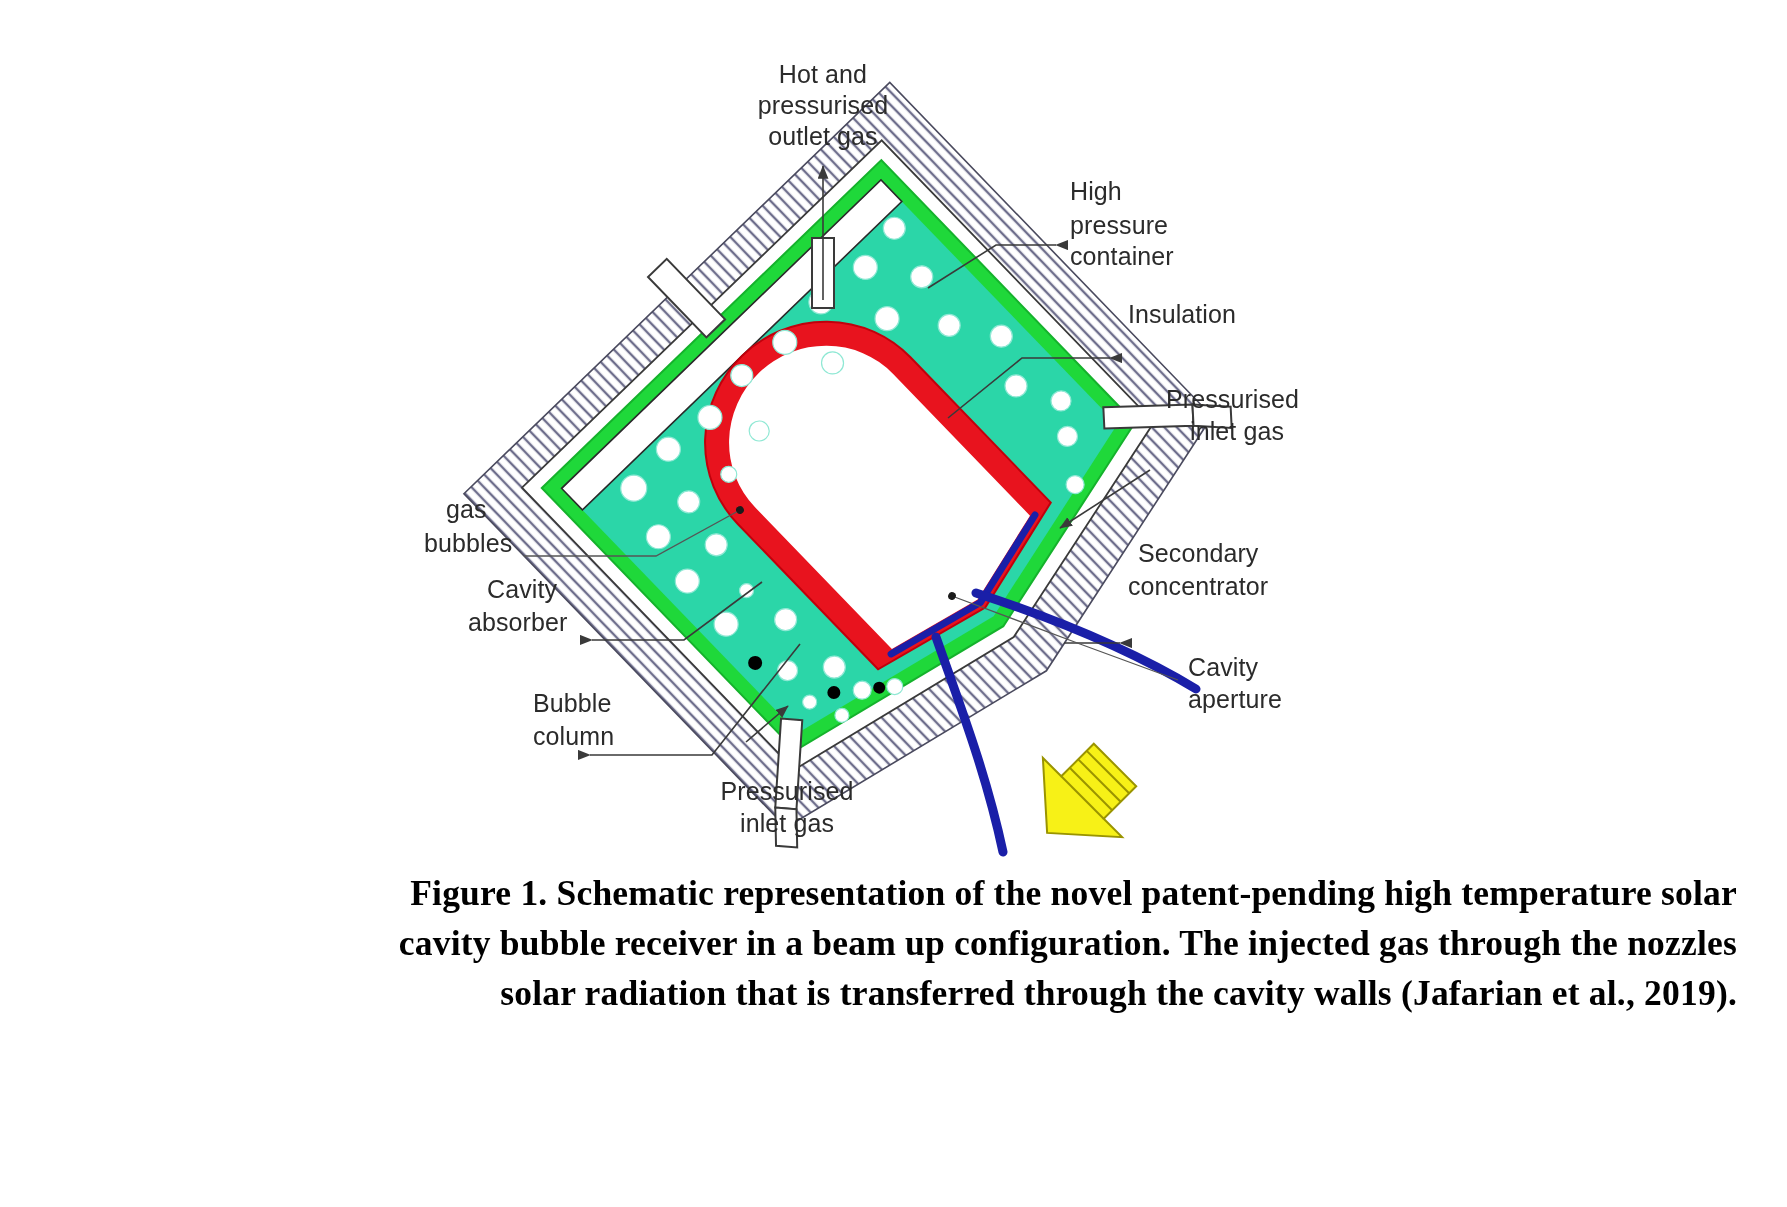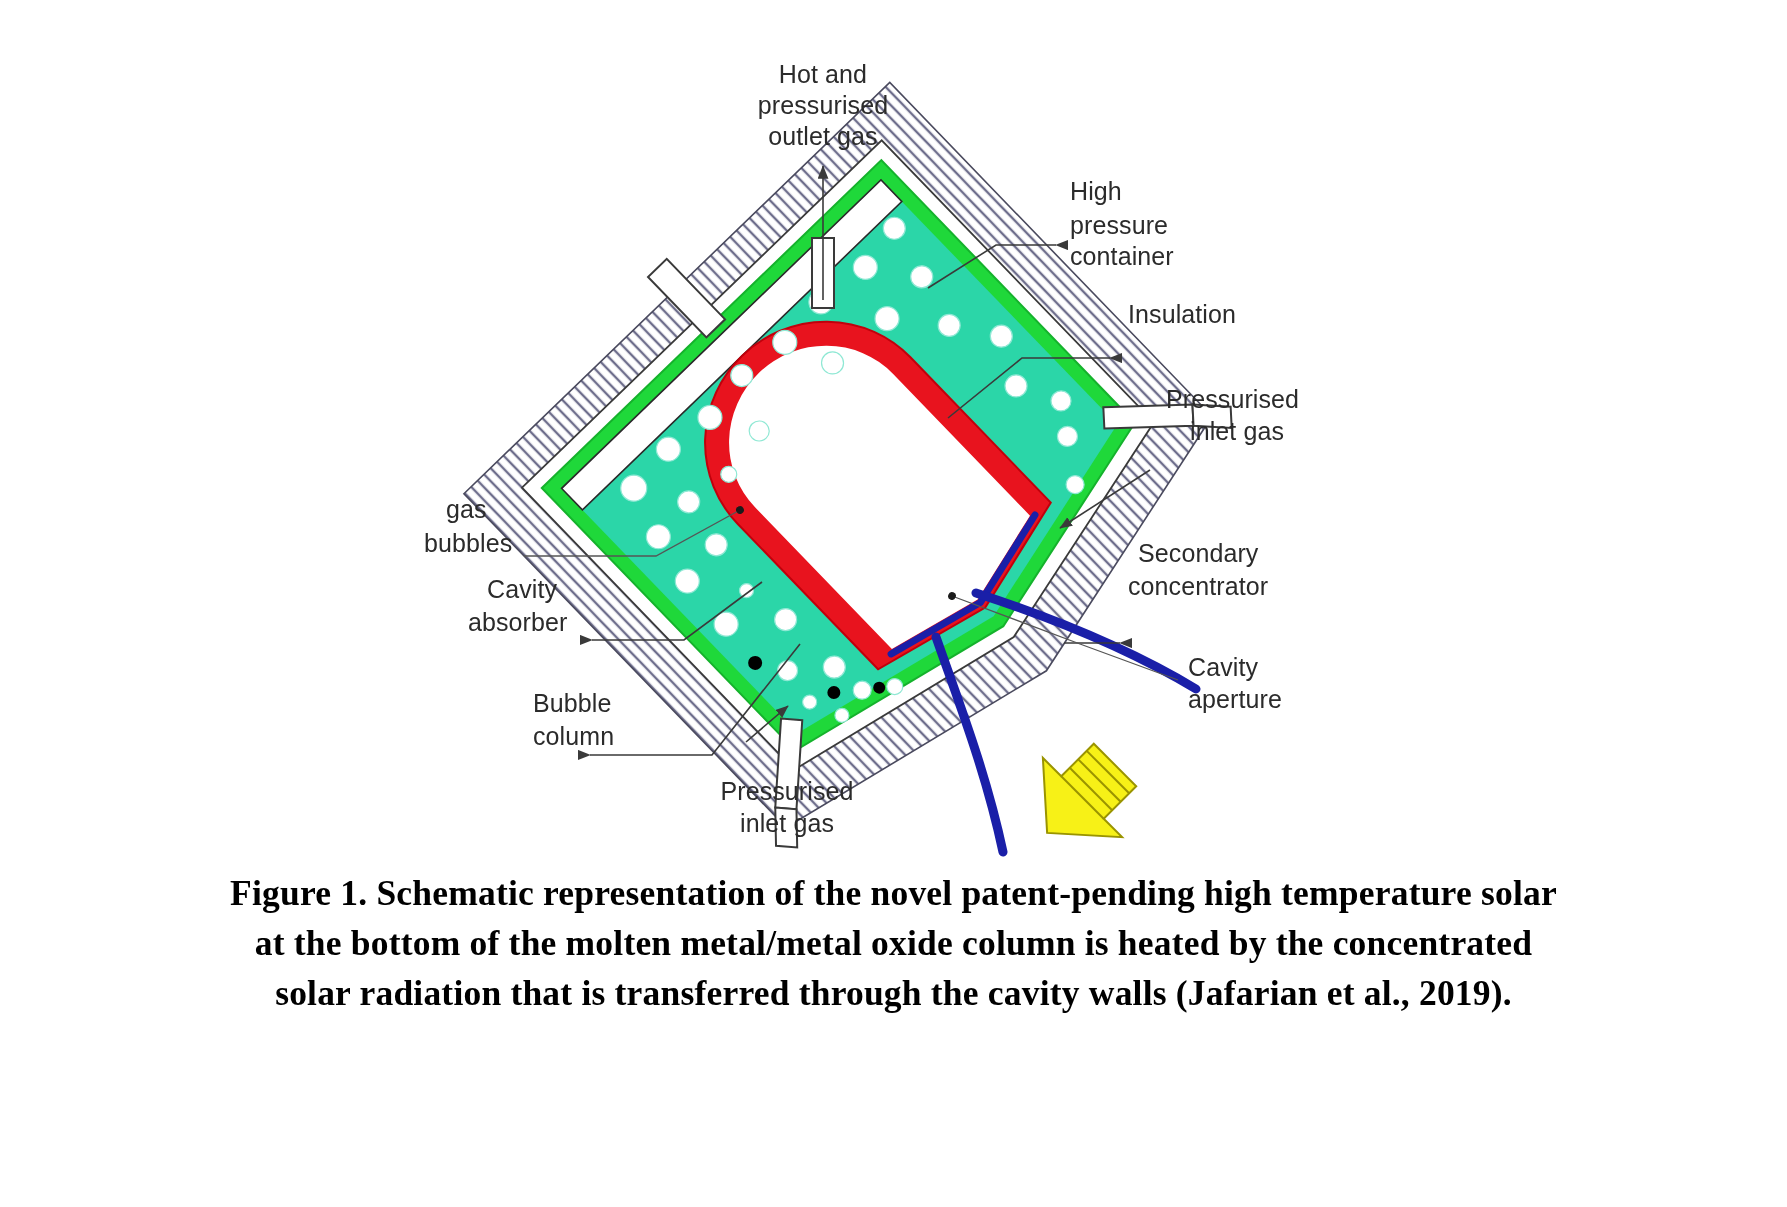--- a/index.html
+++ b/index.html
@@ -48,21 +48,21 @@
   .leader-thin {
     stroke: #555555;
     stroke-width: 1.3;
     fill: none;
   }
   #caption {
     position: absolute;
     left: 50px;
     top: 868px;
     width: 1687px;
-    text-align: center;
+    text-align: right;
     font-family: "Liberation Serif", serif;
     font-weight: bold;
     font-size: 35.5px;
     line-height: 50px;
     color: #000000;
     letter-spacing: 0.2px;
   }
 </style>
 </head>
 <body>
@@ -259,17 +259,17 @@
       <g>
         <text class="lbl lbl-mid" x="787" y="800">Pressurised</text>
         <text class="lbl lbl-mid" x="787" y="832">inlet gas</text>
       </g>
 
     </svg>
   </div>
 
   <div id="caption">
     <div>Figure 1. Schematic representation of the novel patent-pending high temperature solar</div>
-    <div>at the bottom of the molten metal/metal oxide column is heated by the concentrated</div>
+    <div>cavity bubble receiver in a beam up configuration. The injected gas through the nozzles</div>
     <div>solar radiation that is transferred through the cavity walls (Jafarian et al., 2019).</div>
   </div>
 
 </div>
 
 </body></html>

